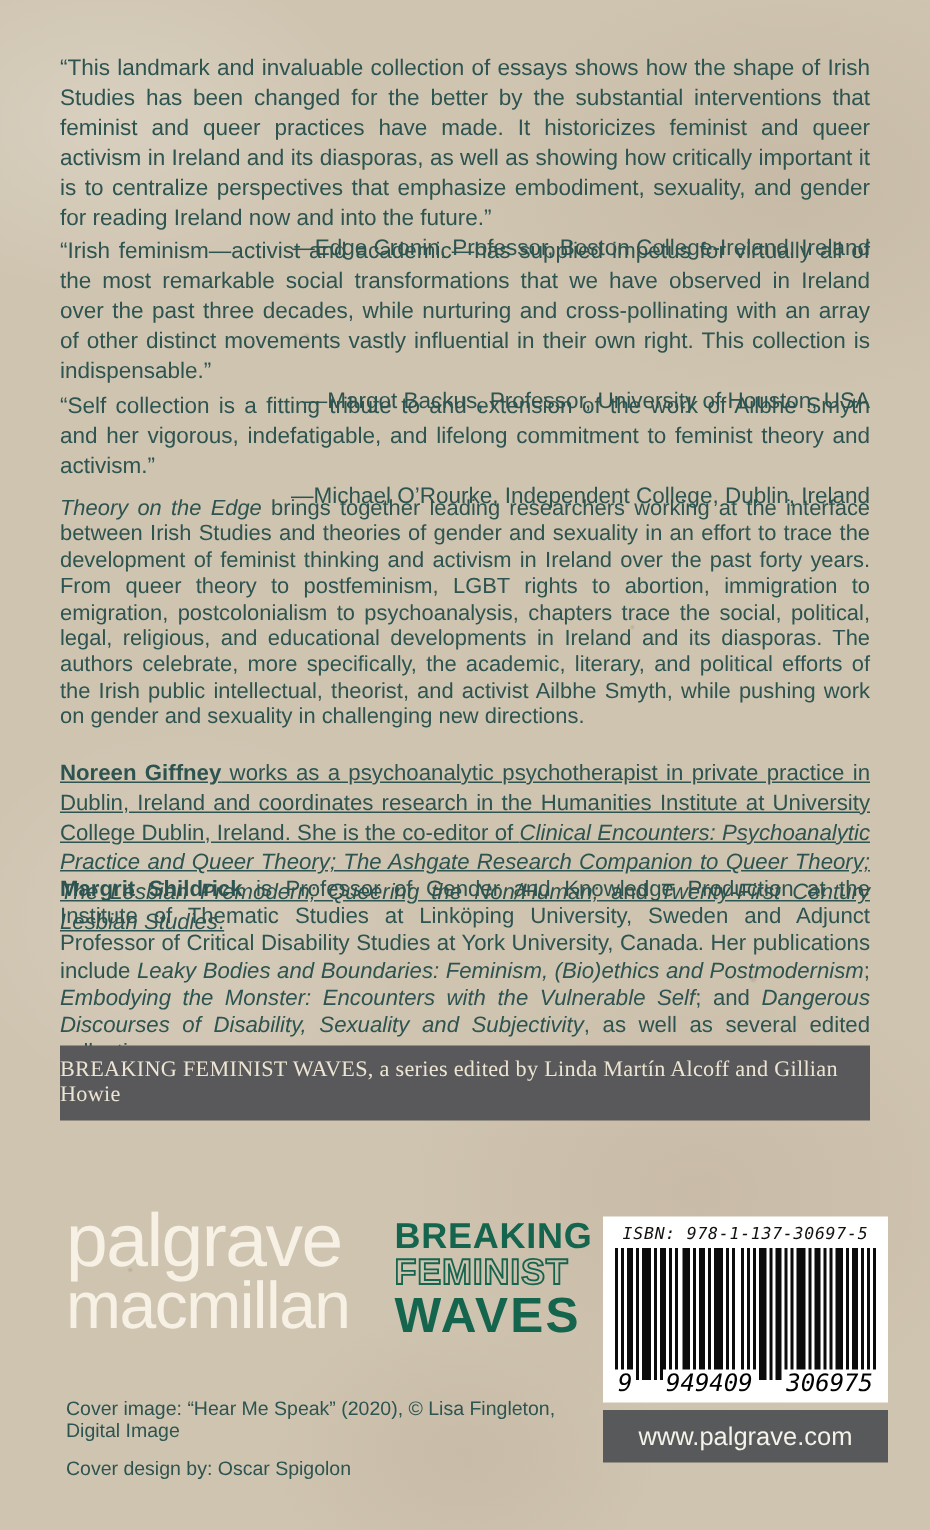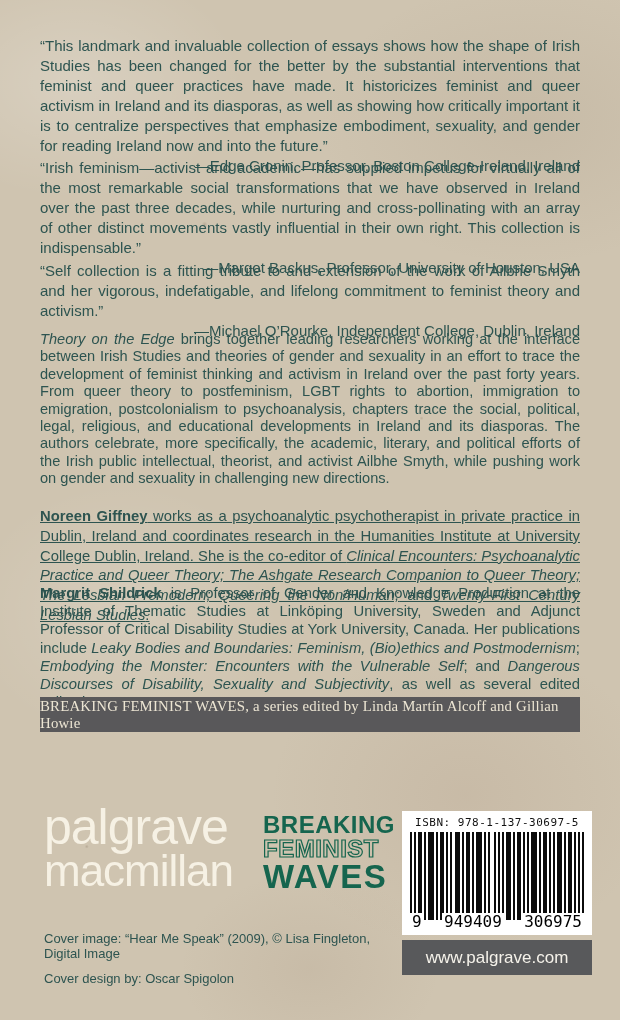--- a/index.html
+++ b/index.html
@@ -33,21 +33,21 @@
   .q3 { top: 261px; }
   .desc { top: 331px; }
   .desc .para { font-size: 14.6px; line-height: 17.4px; }
   .bio1 { top: 507px; text-decoration: underline; }
   .bio1 .para { line-height: 19.8px; font-size: 14.8px; }
   .bio2 { top: 584px; }
   .bio2 .para { line-height: 18.2px; font-size: 14.8px; }
   .bold { font-weight: bold; }
   .italic { font-style: italic; }
   .series-banner {
-    top: 697px; height: 35px;
+    top: 697px; height: 50px;
     background: #59585a;
     color: #ece5d3;
     font-family: "Liberation Serif", serif;
     font-size: 14.8px;
     display: flex; align-items: center; justify-content: center;
     letter-spacing: 0.2px;
   }
   .publisher {
     position: absolute; left: 44px; top: 804px;
     color: #f6f1e4;
@@ -65,20 +65,21 @@
   .series-logo .sl2 {
     font-size: 24px; line-height: 23px;
     color: transparent;
     -webkit-text-stroke: 1.2px #15654e;
   }
   .series-logo .sl3 { font-size: 33px; line-height: 33px; letter-spacing: 1.5px; }
   .barcode-box {
     position: absolute; left: 402px; top: 811px; width: 190px; height: 124px;
     background: #ffffff;
     padding: 5px 8px 4px;
+    font-style: italic;
   }
   .isbn-label {
     font-family: "DejaVu Sans Mono", monospace;
     font-size: 11px; line-height: 14px;
     color: #111;
     text-align: center;
     letter-spacing: 0.5px;
     white-space: nowrap;
   }
   .bars-wrap { position: relative; height: 98px; margin-top: 2px; }
@@ -196,17 +197,17 @@
         <span>306975</span>
       </div>
     </div>
   </div>
 
   <div class="url-bar">
     <span>www.palgrave.com</span>
   </div>
 
   <div class="credits">
-    <div class="credit-line1">Cover image: “Hear Me Speak” (2009), © Lisa Fingleton, Digital Image</div>
+    <div class="credit-line1">Cover image: “Hear Me Speak” (2020), © Lisa Fingleton, Digital Image</div>
     <div class="credit-line2">Cover design by: Oscar Spigolon</div>
   </div>
 
 </div>
 
 </body></html>

